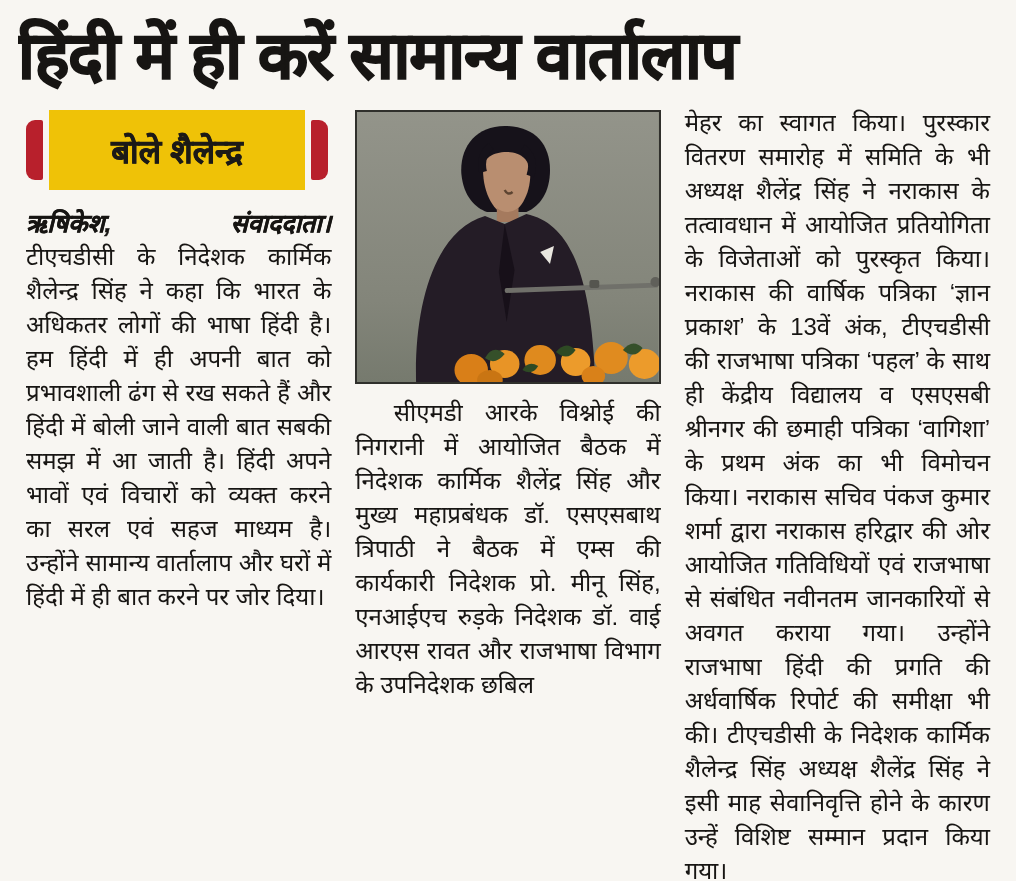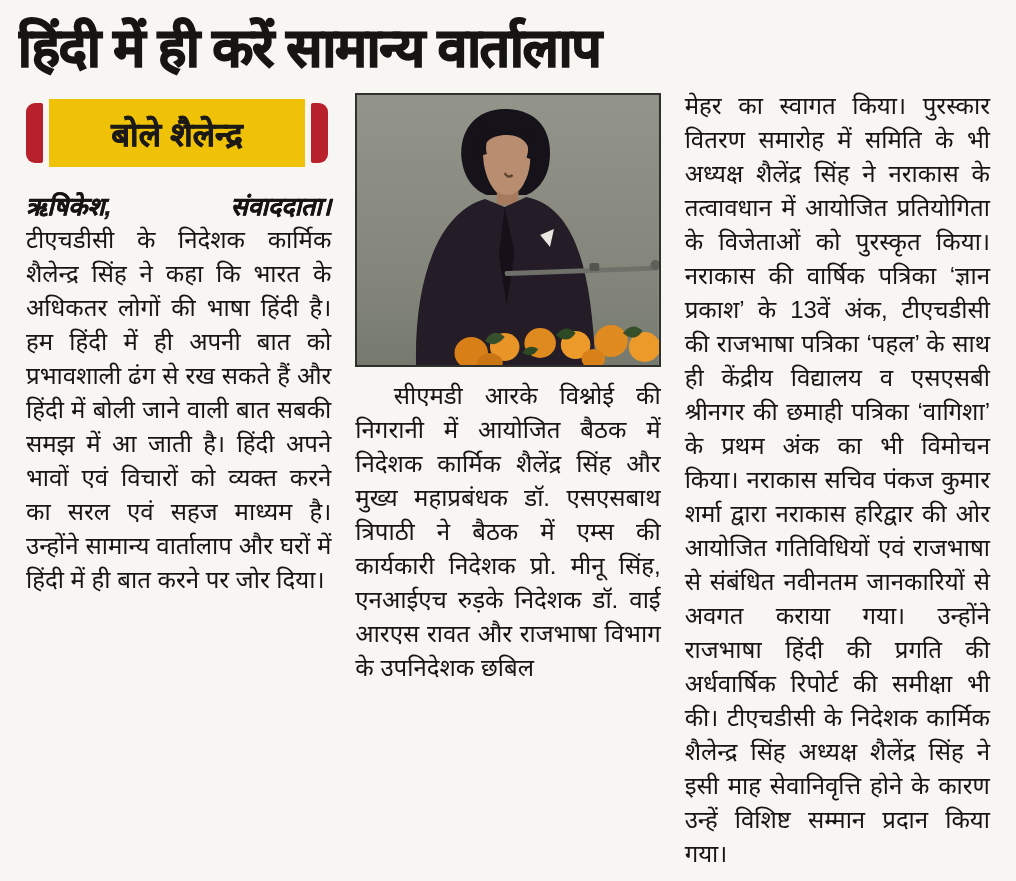--- a/index.html
+++ b/index.html
@@ -11,39 +11,39 @@
   *{box-sizing:border-box;}
   html,body{margin:0;padding:0;}
   body{
     width:1016px;height:881px;overflow:hidden;
     background:var(--paper);color:var(--ink);
     font-family:"Liberation Sans","DejaVu Sans",sans-serif;
   }
   .page{width:1016px;height:881px;position:relative;}
   .headline{
     margin:10px 18px 4px 18px;
-    font-size:53px;line-height:1.42;font-weight:900;
+    font-size:65px;line-height:1.42;font-weight:900;
     letter-spacing:-1px;white-space:nowrap;overflow:hidden;
     -webkit-text-stroke:1.6px currentColor;
   }
   .content{
     display:flex;gap:24px;padding:0 26px;align-items:flex-start;
   }
   .col{flex:1 1 0;min-width:0;}
   
   .badge{
     display:flex;align-items:center;height:72px;margin:8px 0 20px 0;width:302px;max-width:100%;
   }
   .badge .cap{
     width:17px;height:60px;background:var(--badge-red);flex:0 0 auto;
   }
   .badge .cap.left{border-radius:9px 2px 2px 9px;margin-right:6px;}
   .badge .cap.right{border-radius:2px 9px 9px 2px;margin-left:6px;}
   .badge .badge-body{
-    flex:1 1 auto;height:68px;background:var(--badge-yellow);
+    flex:1 1 auto;height:80px;background:var(--badge-yellow);
     display:flex;align-items:center;justify-content:center;
     font-size:33px;font-weight:bold;color:#1c1a17;
     -webkit-text-stroke:0.6px currentColor;
   }
   
   .dateline{
     display:flex;justify-content:space-between;
     font-weight:bold;font-size:25px;line-height:34px;margin:0;font-style:italic;
     -webkit-text-stroke:0.4px currentColor;
   }

